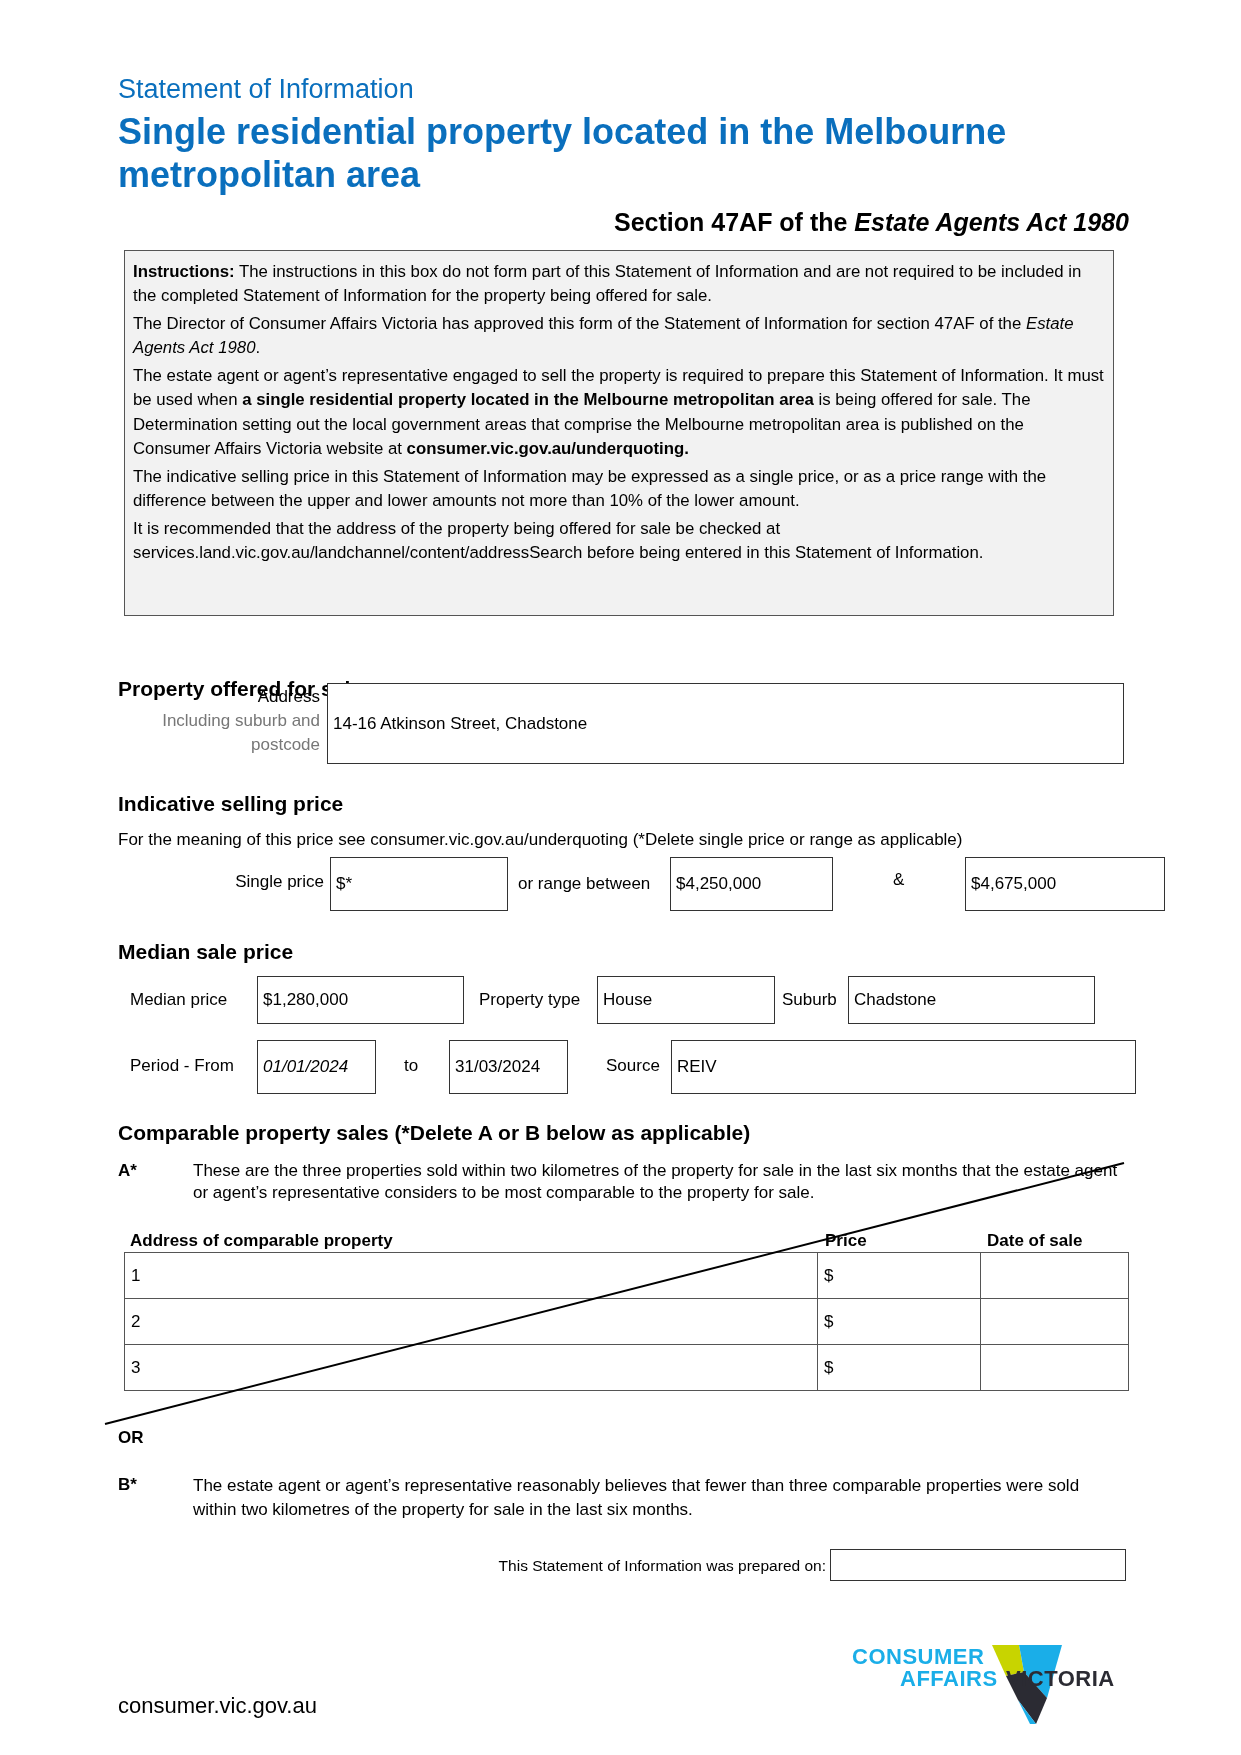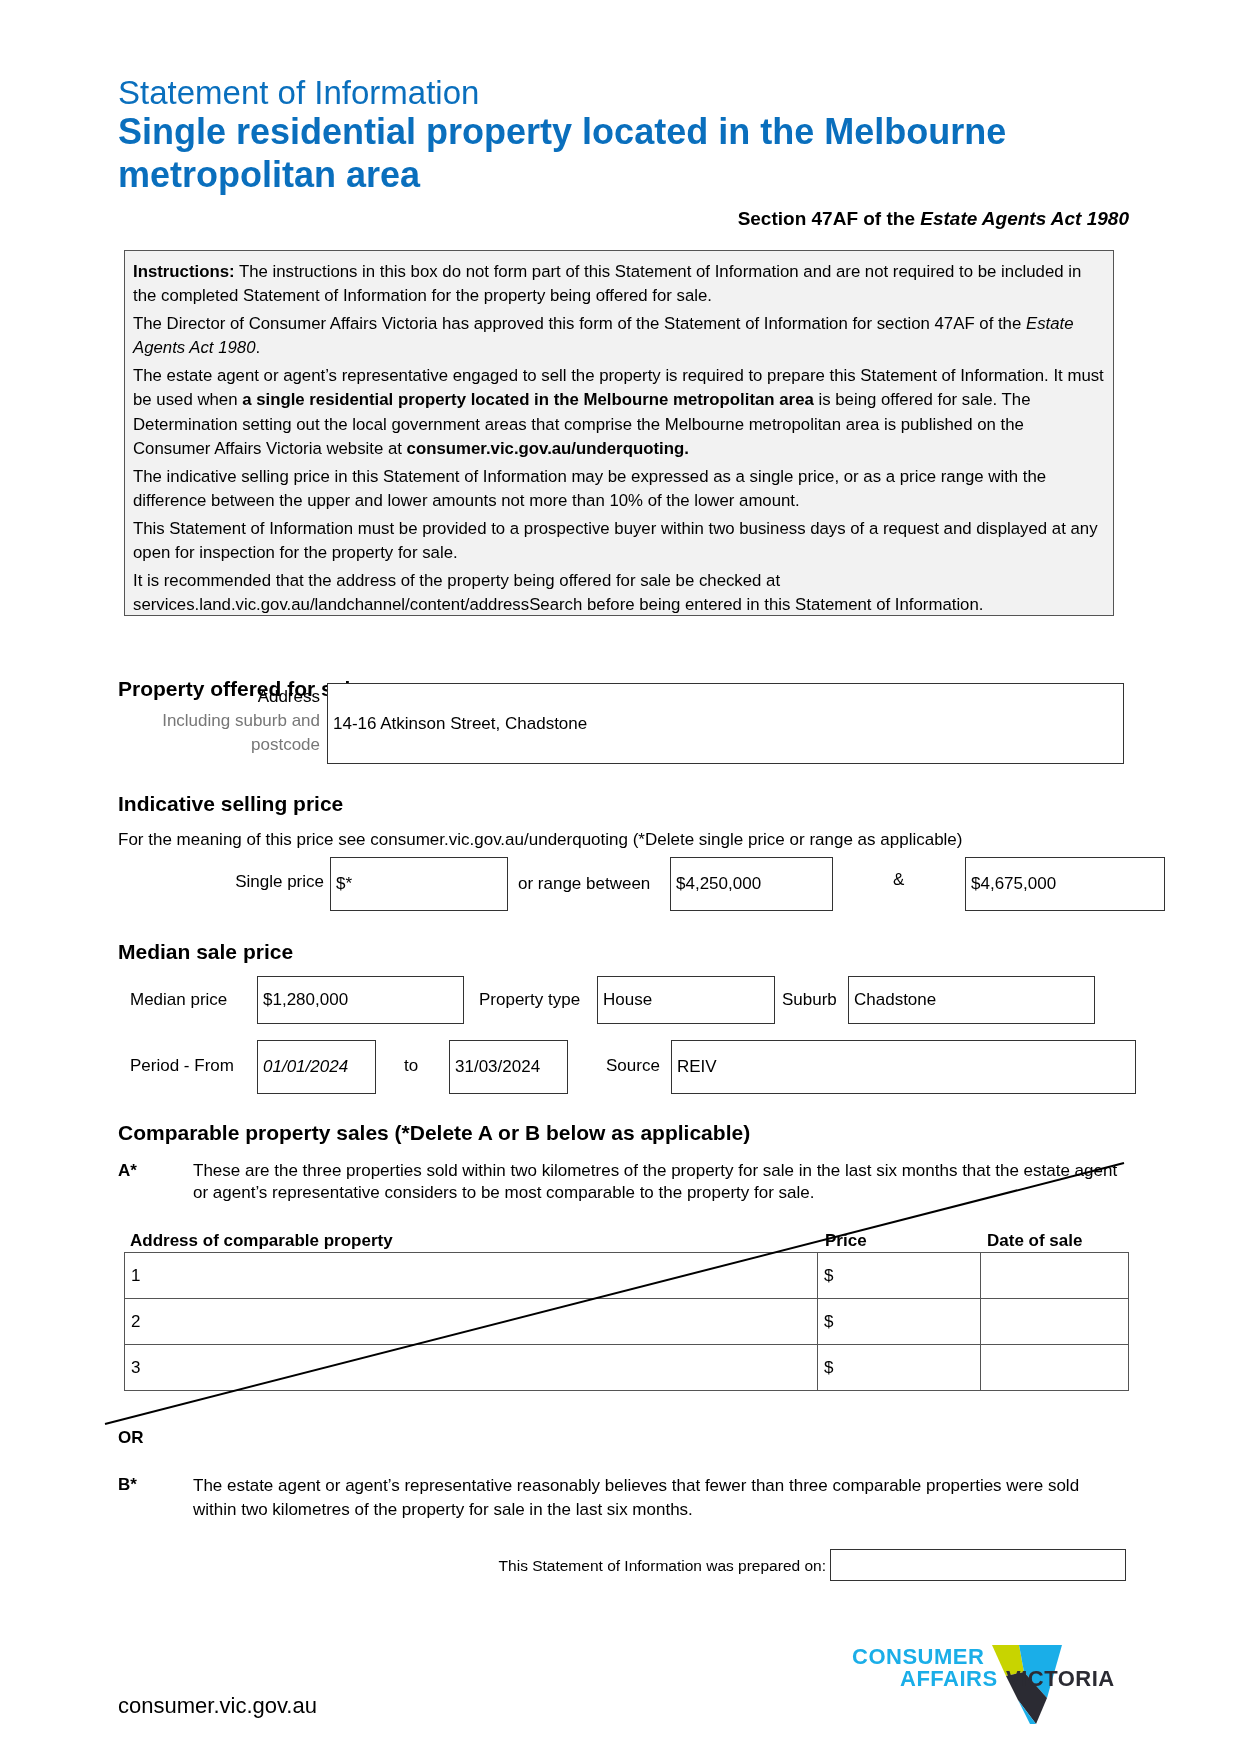--- a/index.html
+++ b/index.html
@@ -1,20 +1,20 @@
 <!DOCTYPE html>
 <html><head>
 <meta charset="utf-8">
 <style>
   html, body { margin:0; padding:0; background:#ffffff; }
   body { width:1241px; height:1755px; position:relative; font-family:"Liberation Sans", sans-serif; color:#000; overflow:hidden; }
   .abs { position:absolute; }
-  .subtitle { left:118px; top:74px; font-size:33px; color:#0a6fbd; }
+  .subtitle { left:118px; top:74px; font-size:27px; color:#0a6fbd; }
   .title { left:118px; top:110px; font-size:36px; font-weight:bold; color:#0a6fbd; line-height:43px; width:1000px; }
-  .section-ref { right:112px; top:208px; font-size:19px; font-weight:bold; }
+  .section-ref { right:112px; top:208px; font-size:25px; font-weight:bold; }
   .section-ref i { font-style:italic; }
   .instr { left:124px; top:250px; width:990px; height:366px; background:#f2f2f2; border:1.5px solid #555; box-sizing:border-box; padding:9px 8px; font-size:16.8px; line-height:24.3px; }
   .instr p { margin:0 0 3.5px 0; }
   .h2 { font-size:21px; font-weight:bold; left:118px; }
   .lbl { font-size:17px; }
   .box { border:1.5px solid #333; box-sizing:border-box; font-size:17px; padding-left:5px; display:flex; align-items:center; background:#fff; }
   .grey { color:#777;text-align:right; }
   table.comp { position:absolute; left:124px; top:1252px; width:1005px; border-collapse:collapse; font-size:17px; }
   table.comp td { border:1.5px solid #555; height:45px; padding:0 6px; vertical-align:middle; }
   .th { font-size:17px; font-weight:bold; }
@@ -25,21 +25,20 @@
 
 <div class="abs subtitle">Statement of Information</div>
 <div class="abs title">Single residential property located in the Melbourne metropolitan area</div>
 <div class="abs section-ref"><span>Section 47AF of the </span><i>Estate Agents Act 1980</i></div>
 
 <div class="abs instr">
   <p><b>Instructions:</b><span> The instructions in this box do not form part of this Statement of Information and are not required to be included in the completed Statement of Information for the property being offered for sale.</span></p>
   <p><span>The Director of Consumer Affairs Victoria has approved this form of the Statement of Information for section 47AF of the </span><i>Estate Agents Act 1980</i><span>.</span></p>
   <p><span>The estate agent or agent’s representative engaged to sell the property is required to prepare this Statement of Information. It must be used when </span><b>a single residential property located in the Melbourne metropolitan area</b><span> is being offered for sale. The Determination setting out the local government areas that comprise the Melbourne metropolitan area is published on the Consumer Affairs Victoria website at </span><b>consumer.vic.gov.au/underquoting.</b></p>
   <p>The indicative selling price in this Statement of Information may be expressed as a single price, or as a price range with the difference between the upper and lower amounts not more than 10% of the lower amount.</p>
-  <p>This Statement of Information must be provided to a prospective buyer within two business days of a request and displayed at any open for inspection for the property for sale.</p>
   <p>It is recommended that the address of the property being offered for sale be checked at services.land.vic.gov.au/landchannel/content/addressSearch before being entered in this Statement of Information.</p>
 </div>
 
 <div class="abs h2" style="top:677px;">Property offered for sale</div>
 <div class="abs lbl" style="left:120px; top:685px; width:200px; text-align:right; line-height:24px;">
   <div>Address</div>
   <div class="grey">Including suburb and</div>
   <div class="grey">postcode</div>
 </div>
 <div class="abs box" style="left:327px; top:683px; width:797px; height:81px;">14-16 Atkinson Street, Chadstone</div>

